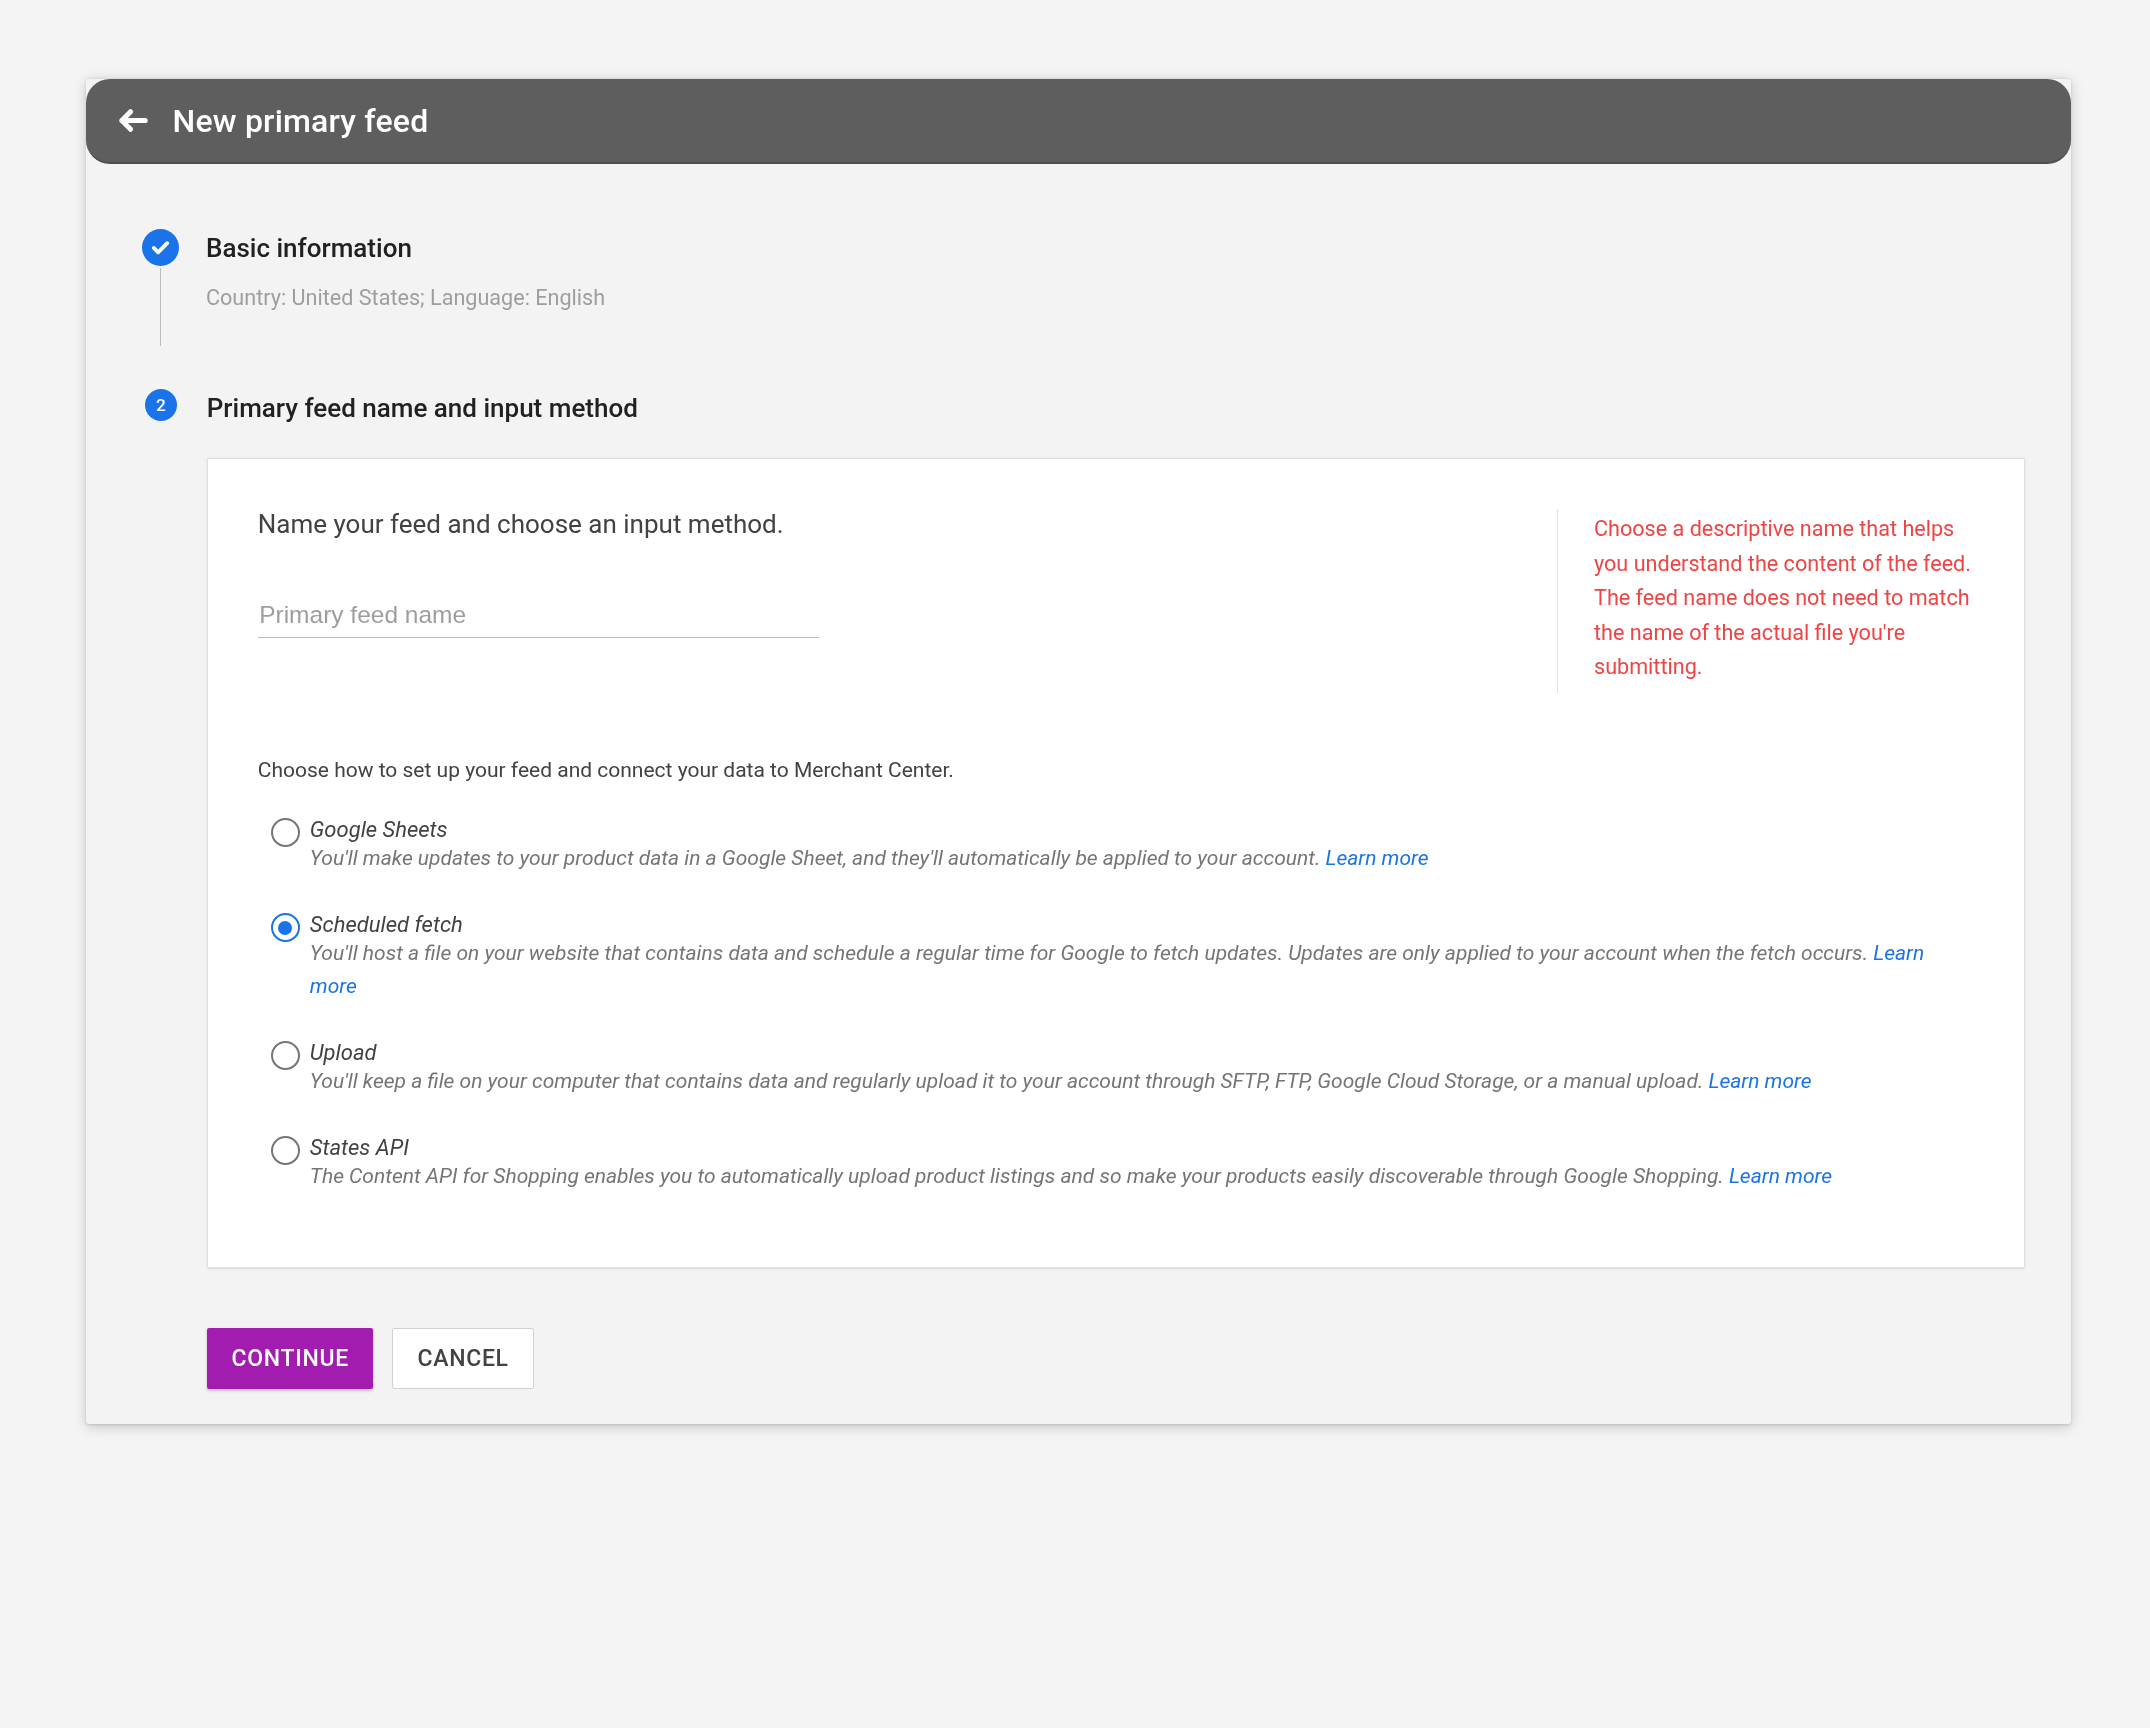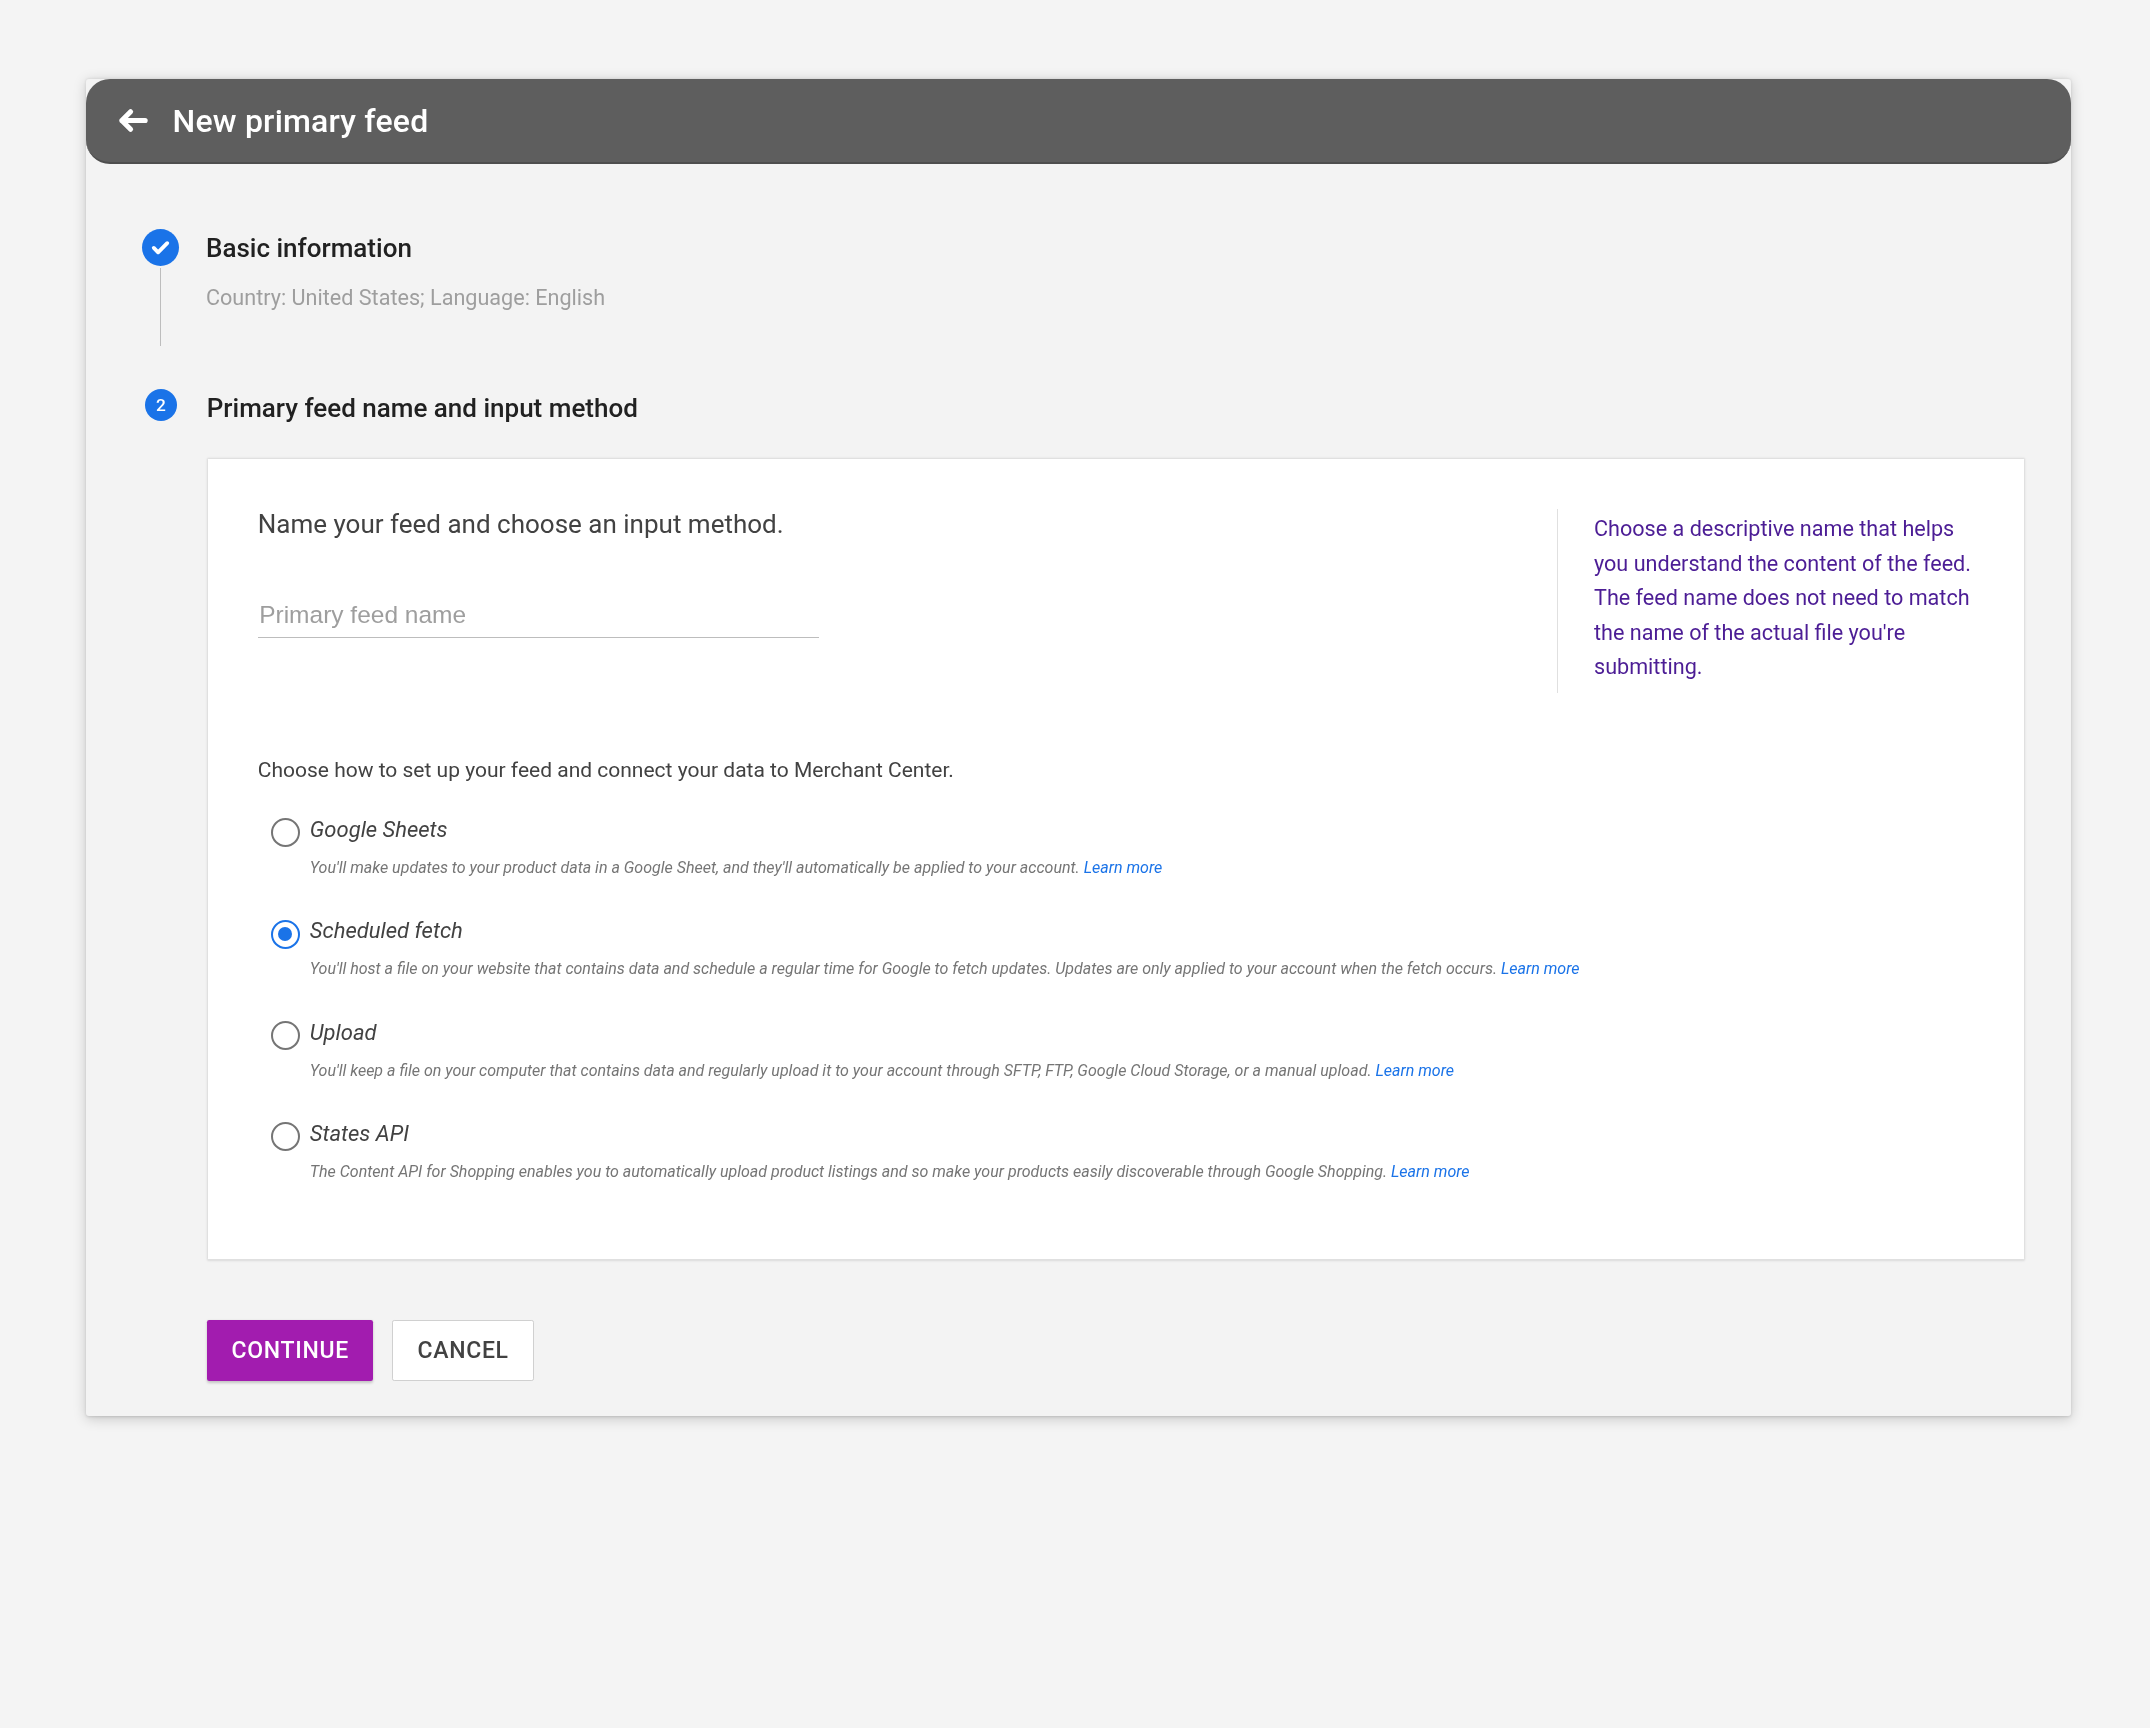--- a/index.html
+++ b/index.html
@@ -90,21 +90,21 @@
     border-radius: 1.4px;
     box-shadow: 0 0.7px 2.2px rgba(0,0,0,0.10);
     padding: 50px 50px 50px 50px;
   }
   .panel-top { display: flex; gap: 33px; }
   .panel-left { flex: 1; }
   .panel-right {
     width: 417px;
     border-left: 1.4px solid #e0e0e0;
     padding-left: 36px;
-    color: #4c1d95;
+    color: #ef4444;
     font-size: 21.6px;
     line-height: 1.6;
     padding-bottom: 8.6px;
     padding-top: 2.9px;
   }
   .panel-heading {
     font-size: 26px;
     color: #424242;
     font-weight: 400;
   }
@@ -139,22 +139,22 @@
   .radio-inner {
     width: 14.4px; height: 14.4px; border-radius: 50%; background: #1a73e8; display:none;
   }
   .radio.selected .radio-inner { display:block; }
   .option-body { flex: 1; }
   .option-label {
     font-size: 22px;
     color: #424242;
   }
   .option-desc {
-    margin-top: 14px;
-    font-size: 16px;
+    margin-top: 0;
+    font-size: 21px;
     color: #757575;
     line-height: 1.55;
   }
   .learn-more { color: #1a73e8; cursor: pointer; }
 
   .footer {
     margin-top: 60px;
     margin-left: 65px;
     display: flex;
     gap: 18.7px;

